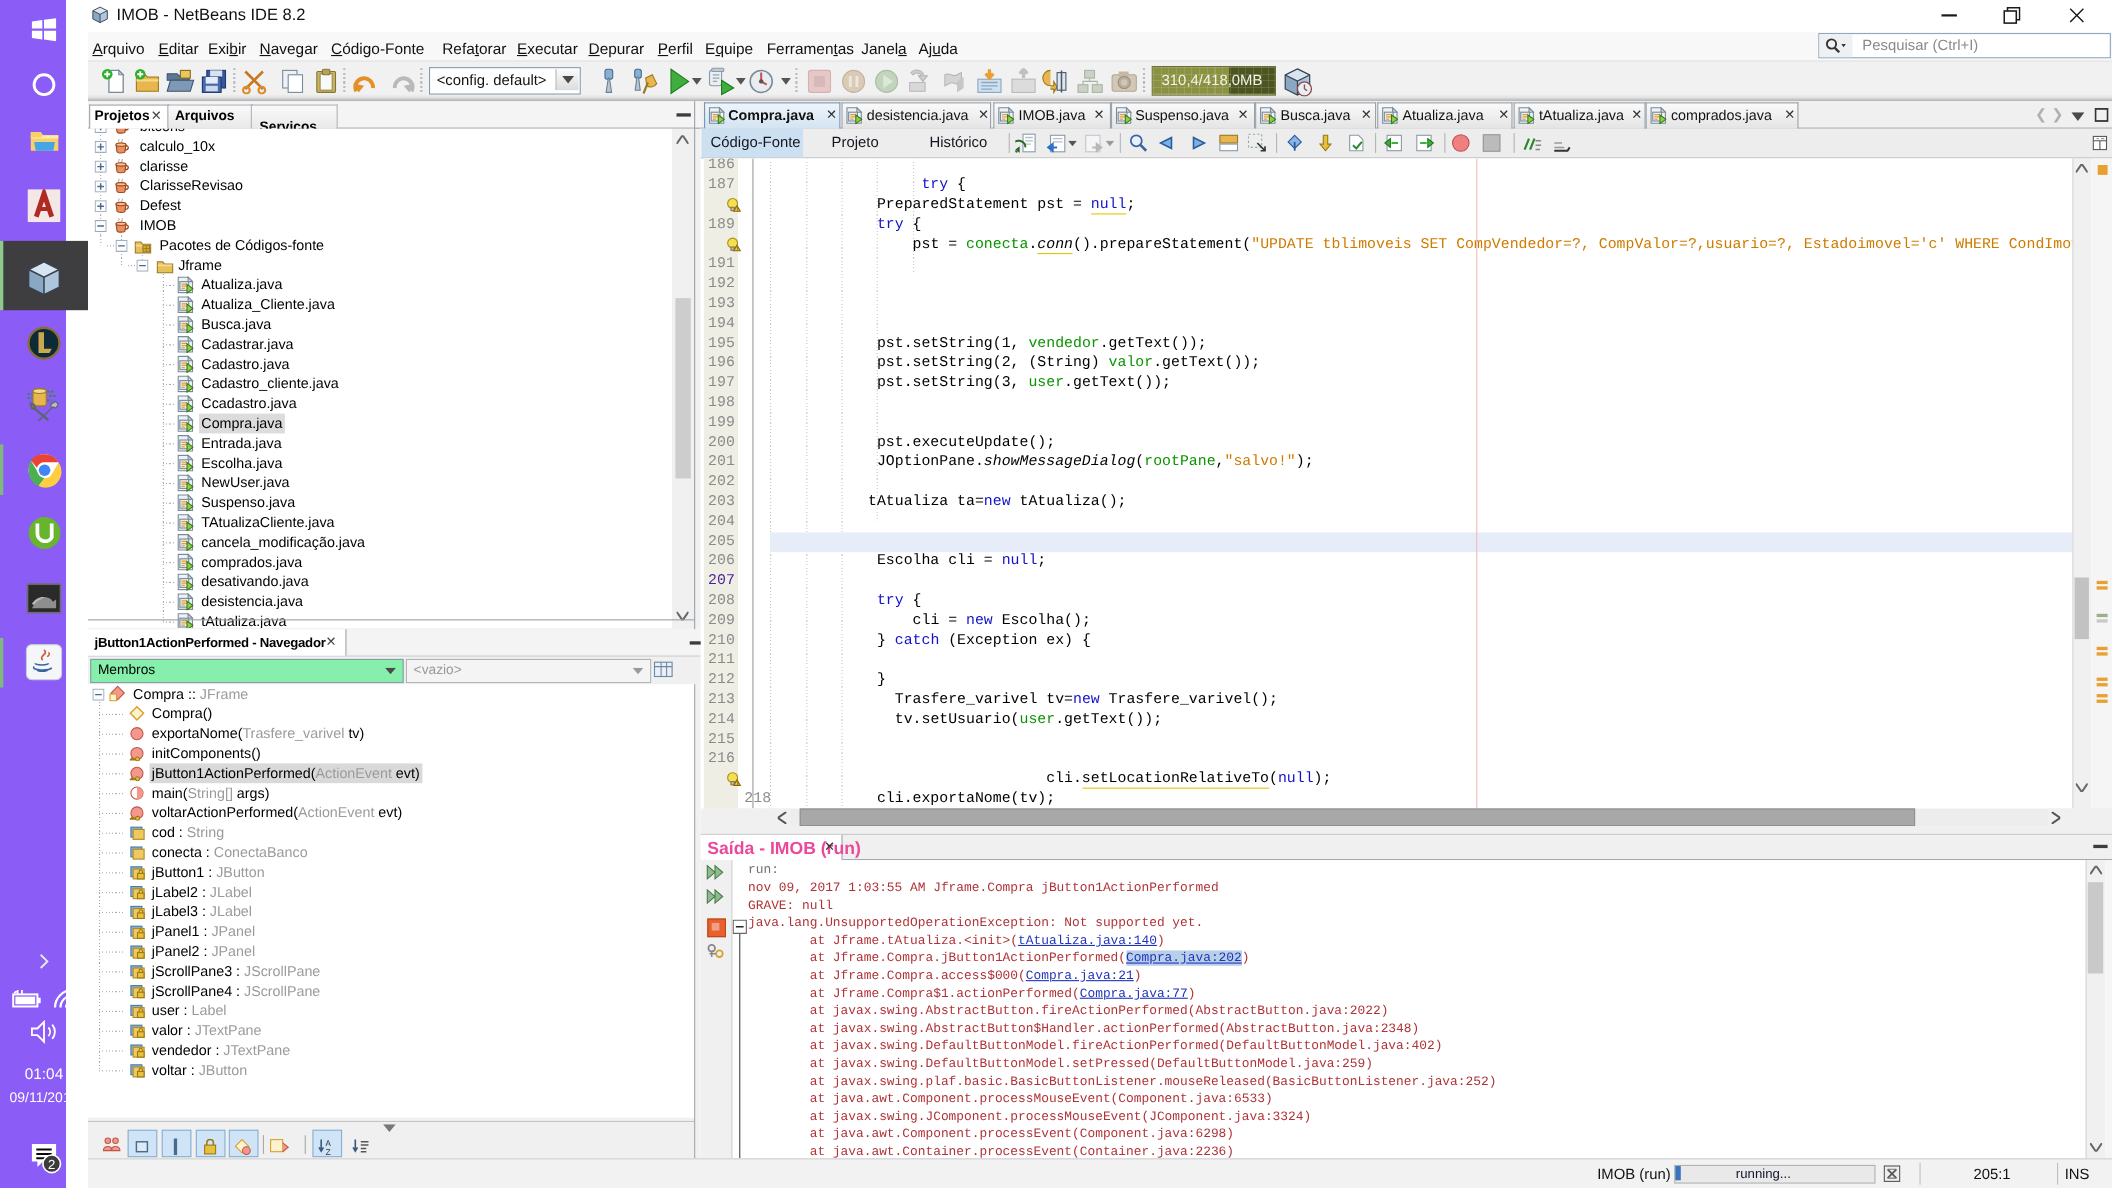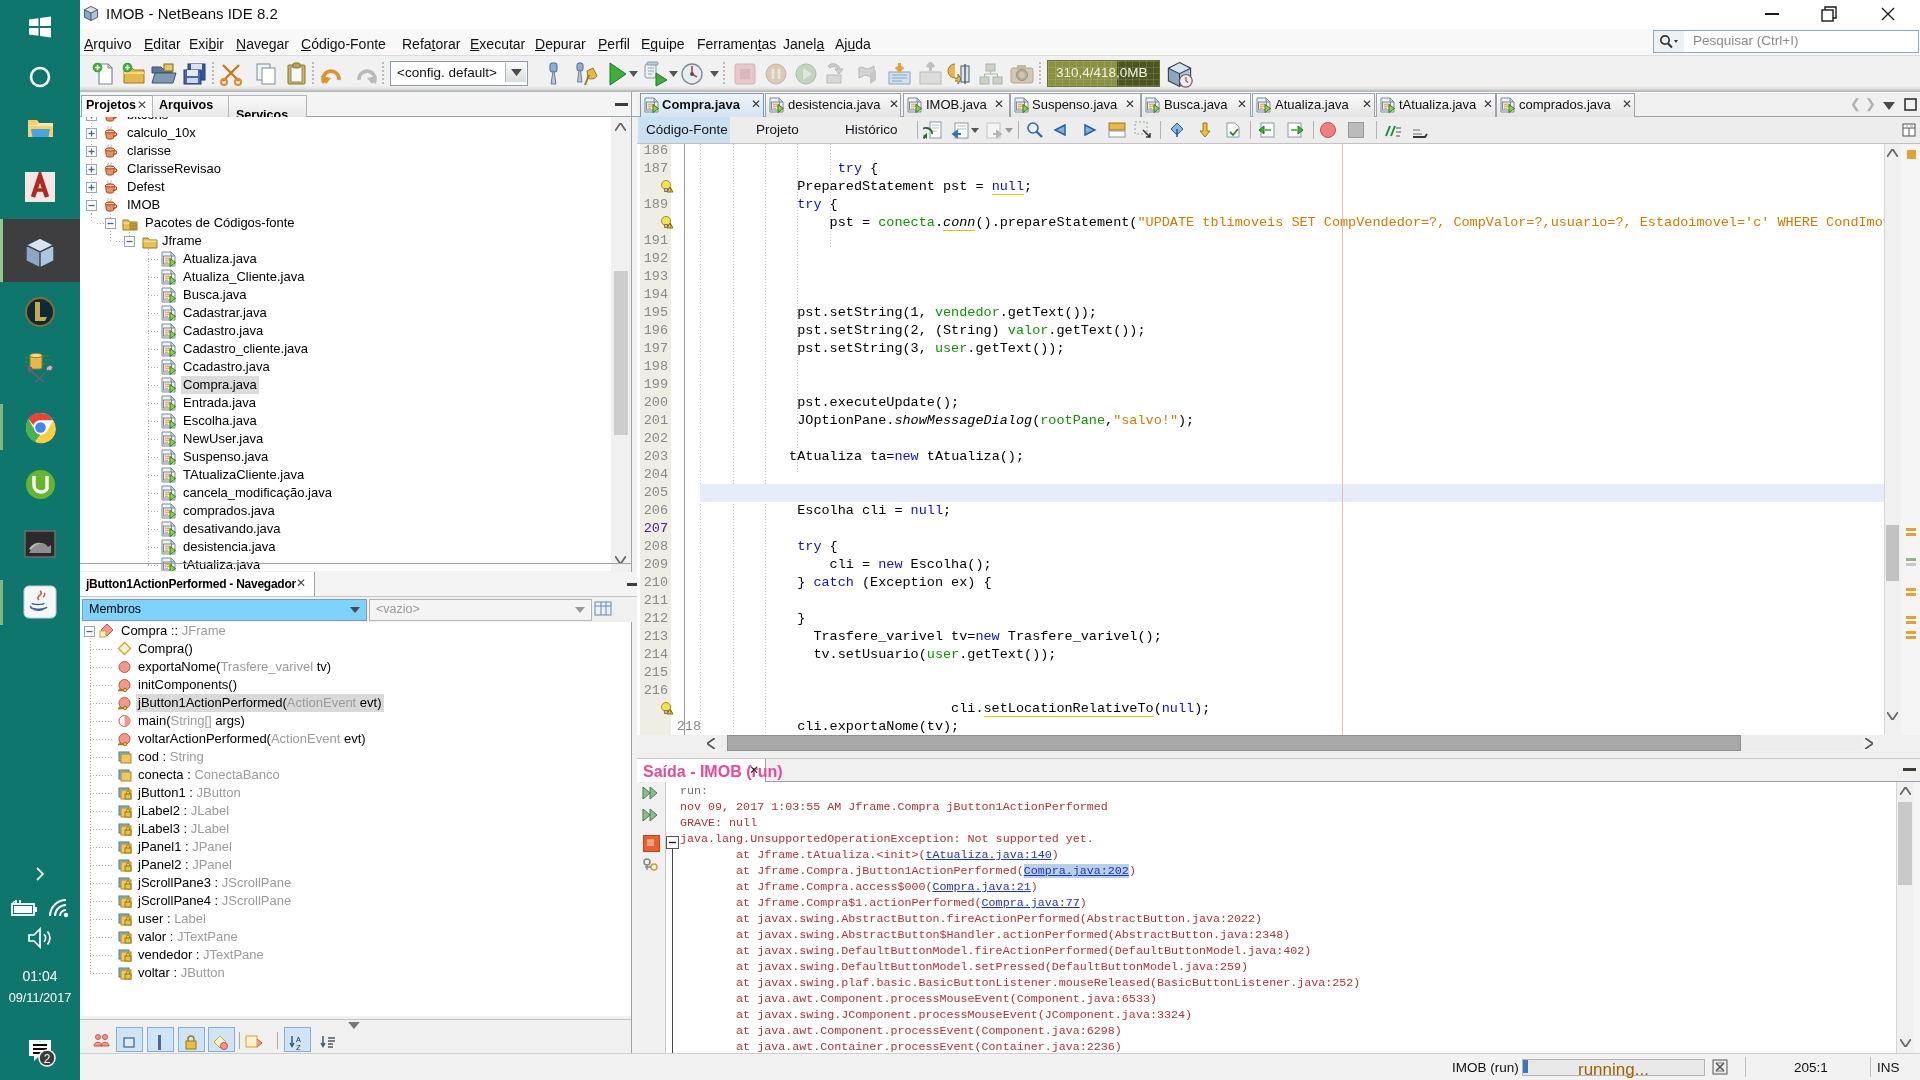--- a/index.html
+++ b/index.html
@@ -1,20 +1,20 @@
 <!DOCTYPE html>
 <html><head>
 <meta charset="utf-8">
 <style>
   html,body{margin:0;padding:0;width:1920px;height:1080px;overflow:hidden;background:#fff;
     font-family:"Liberation Sans",sans-serif;}
   .abs{position:absolute;}
   .mono{font-family:"Liberation Mono",monospace;}
   
-  #taskbar{left:0;top:0;width:80px;height:1080px;background:#0f766e;}
+  #taskbar{left:0;top:0;width:60px;height:1080px;background:#8b5cf6;}
   .tbicon{position:absolute;left:0;width:80px;text-align:center;}
   
   #titlebar{left:80px;top:0;width:1840px;height:29px;background:#ffffff;}
   #menubar{left:80px;top:29px;width:1840px;height:26px;background:#f8f8f8;font-size:14px;color:#111;}
   .mitem{position:absolute;top:7px;white-space:nowrap;}
   #toolbar{left:80px;top:55px;width:1840px;height:37px;
     background:linear-gradient(#f1f1f1 0 80%,#e3e3e3 88%,#9f9f9f 100%);border-top:1px solid #dcdcdc;}
   .tsep{position:absolute;top:6px;width:2px;height:24px;
     background-image:repeating-linear-gradient(#bbb 0 2px, transparent 2px 4px);}
   
@@ -625,21 +625,21 @@
   <div class="abs" style="left:0;top:471px;width:551px;height:1px;background:#9aa2ab;"></div>
   <div class="abs" style="left:551px;top:0px;width:1px;height:962px;background:#9aa2ab;"></div>
 
   <div class="abs" style="left:0;top:480px;width:557px;height:24px;background:#f4f4f4;border-bottom:1px solid #c4c4c4;"></div>
   <div class="abs" style="left:0px;top:480px;width:234px;height:24px;background:#fff;border-right:1px solid #9aa2ab;"></div>
   <div class="abs" style="left:6px;top:485px;font-size:12px;font-weight:bold;letter-spacing:-0.25px;">jButton1ActionPerformed - Navegador</div>
   <div class="abs" style="left:216px;top:484px;font-size:12px;color:#444;">✕</div>
   <div class="abs" style="left:547px;top:491px;width:13px;height:3px;background:#3c3c3c;"></div>
 
   <div class="abs" style="left:0;top:505px;width:557px;height:25px;background:#f0f0f0;"></div>
-  <div class="abs" style="left:2px;top:507px;width:283px;height:20px;background:#7dd3fc;border:1px solid #8a9aa8;">
+  <div class="abs" style="left:2px;top:507px;width:283px;height:20px;background:#86efac;border:1px solid #8a9aa8;">
     <div class="abs" style="left:6px;top:2px;font-size:12.5px;">Membros</div>
     <svg class="abs" style="right:6px;top:7px" width="10" height="6" viewBox="0 0 10 6">
         <path d="M0 0 h10 L5 6 Z" fill="#4a4a4a"></path>
       </svg>
   </div>
   <div class="abs" style="left:289px;top:507px;width:221px;height:20px;background:#f4f4f4;border:1px solid #b5b5b5;">
     <div class="abs" style="left:6px;top:2px;font-size:12.5px;color:#9a9a9a;">&lt;vazio&gt;</div>
     <svg class="abs" style="right:6px;top:7px" width="10" height="6" viewBox="0 0 10 6">
         <path d="M0 0 h10 L5 6 Z" fill="#9a9a9a"></path>
       </svg>
@@ -1176,21 +1176,21 @@
     <svg class="abs" style="left:29px;top:744px" width="13" height="13" viewBox="0 0 13 13">
       <rect x="0.5" y="0.5" width="12" height="12" fill="#fff" stroke="#555"></rect>
       <path d="M3 6.5 h7" stroke="#222" stroke-width="1.4"></path>
     </svg>
     <div class="abs" style="left:35px;top:757px;width:1px;height:204px;background:#444;"></div>
 </div>
 <div id="statusbar" class="abs">
 <div class="abs" style="left:1372px;top:6px;font-size:13.5px;">IMOB (run)</div>
 <div class="abs" style="left:1442px;top:5px;width:181px;height:15px;background:#e9e9e9;border:1px solid #b2b2b2;"></div>
 <div class="abs" style="left:1443px;top:6px;width:5px;height:13px;background:#3b74bc;"></div>
-<div class="abs" style="left:1498px;top:6px;font-size:17px;color:#a16207;">running...</div>
+<div class="abs" style="left:1498px;top:6px;font-size:12px;color:#0f172a;">running...</div>
 <svg class="abs" style="left:1632px;top:5px" width="16" height="16" viewBox="0 0 16 16">
       <rect x="1" y="1" width="14" height="14" fill="#eee" stroke="#555"></rect>
       <path d="M4 4 l8 8 M12 4 l-8 8" stroke="#555" stroke-width="1.6"></path>
       <path d="M4 4 h8 M4 12 h8" stroke="#777"></path>
     </svg>
 <div class="abs" style="left:1665px;top:3px;width:1px;height:20px;background:#c0c0c0;"></div>
 <div class="abs" style="left:1714px;top:6px;font-size:13.5px;">205:1</div>
 <div class="abs" style="left:1790px;top:3px;width:1px;height:20px;background:#c0c0c0;"></div>
 <div class="abs" style="left:1797px;top:6px;font-size:13.5px;">INS</div>
 </div>

